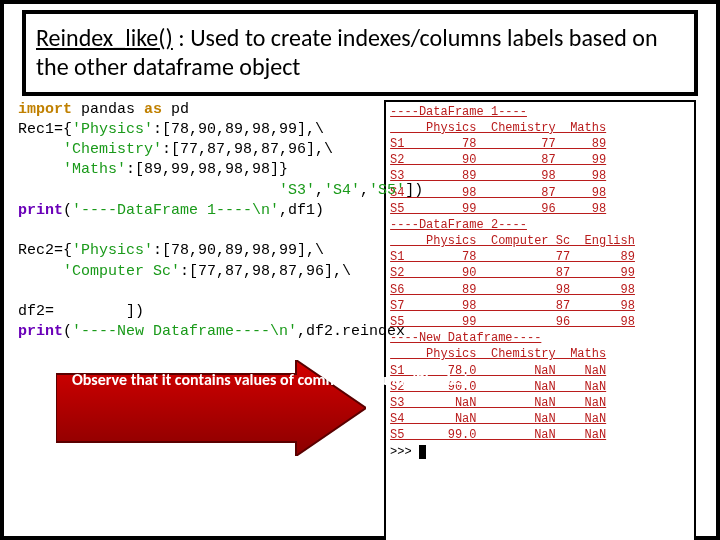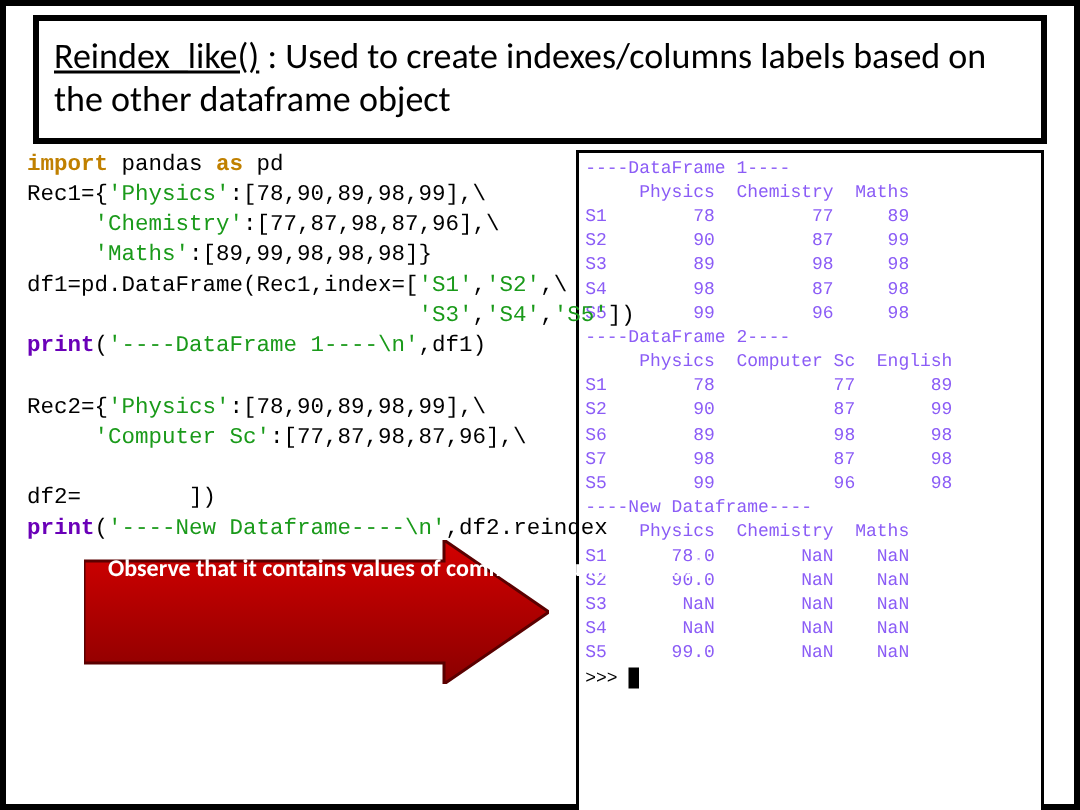--- a/index.html
+++ b/index.html
@@ -7,21 +7,21 @@
   .slide { width: 720px; height: 540px; border: 4px solid #000; position: relative; background: #fff; }
   .title-box { border: 4px solid #000; margin: 6px 18px 4px 18px; padding: 10px 10px; font-family: Calibri, Arial, sans-serif; font-size: 24px; line-height: 1.2; }
   .title-box u { text-decoration: underline; }
   .content { position: relative; display: flex; padding: 0 20px 0 14px; height: calc(100% - 88px); }
   .code-col { width: 54%; font-family: "Courier New", monospace; font-size: 15px; line-height: 1.35; position: relative; }
   .out-col { width: 46%; border: 2px solid #000; background: #fff; font-family: "Courier New", monospace; font-size: 12px; line-height: 1.35; padding: 2px 4px; }
   .kw { color: #c08000; font-weight: bold; }
   .kw2 { color: #6a00b8; font-weight: bold; }
   .str { color: #1a9a1a; }
   .code-col div { white-space: pre; }
-  .out-col .hdr { color: #8b5cf6; }
+  .out-col .hdr { color: #b91c1c; text-decoration: underline; }
   .out-col pre { font-family: inherit; white-space: pre; }
   .prompt { color: #000; }
   .cursor { display: inline-block; width: 7px; height: 14px; background: #000; vertical-align: text-bottom; }
   .arrow-box { position: absolute; left: 38px; top: 260px; width: 310px; height: 96px; }
   .arrow-shape { position: absolute; inset: 0; }
   .arrow-text { position: absolute; left: 16px; top: 10px; width: 232px; color: #fff; font-weight: bold; font-size: 16px; font-family: Calibri, Arial, sans-serif; text-align: center; line-height: 1.25; }
 </style>
 </head>
 <body>
 <div class="slide">
@@ -29,21 +29,20 @@
   <div class="title-box">
     <u>Reindex_like()</u><span> : Used to create indexes/columns labels based on the other dataframe object</span>
   </div>
 
   <div class="content">
     <div class="code-col">
       <div><span class="kw">import</span><span> pandas </span><span class="kw">as</span><span> pd</span></div>
       <div><span>Rec1={</span><span class="str">'Physics'</span><span>:[78,90,89,98,99],\</span></div>
       <div><span>     </span><span class="str">'Chemistry'</span><span>:[77,87,98,87,96],\</span></div>
       <div><span>     </span><span class="str">'Maths'</span><span>:[89,99,98,98,98]}</span></div>
-      <div><span>df1=pd.DataFrame(Rec1,index=[</span><span class="str">'S1'</span><span>,</span><span class="str">'S2'</span><span>,\</span></div>
       <div><span>                             </span><span class="str">'S3'</span><span>,</span><span class="str">'S4'</span><span>,</span><span class="str">'S5'</span><span>])</span></div>
       <div><span class="kw2">print</span><span>(</span><span class="str">'----DataFrame 1----\n'</span><span>,df1)</span></div>
       <div> </div>
       <div><span>Rec2={</span><span class="str">'Physics'</span><span>:[78,90,89,98,99],\</span></div>
       <div><span>     </span><span class="str">'Computer Sc'</span><span>:[77,87,98,87,96],\</span></div>
       <div> </div>
       <div><span>df2=</span><span>        </span><span>])</span></div>
       <div><span class="kw2">print</span><span>(</span><span class="str">'----New Dataframe----\n'</span><span>,df2.reindex</span></div>
 
       <div class="arrow-box">

